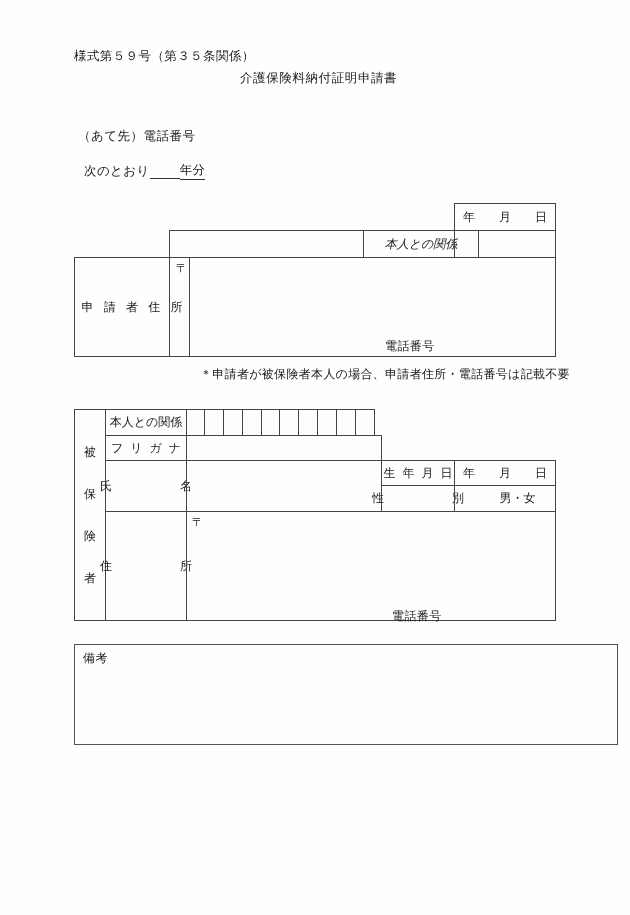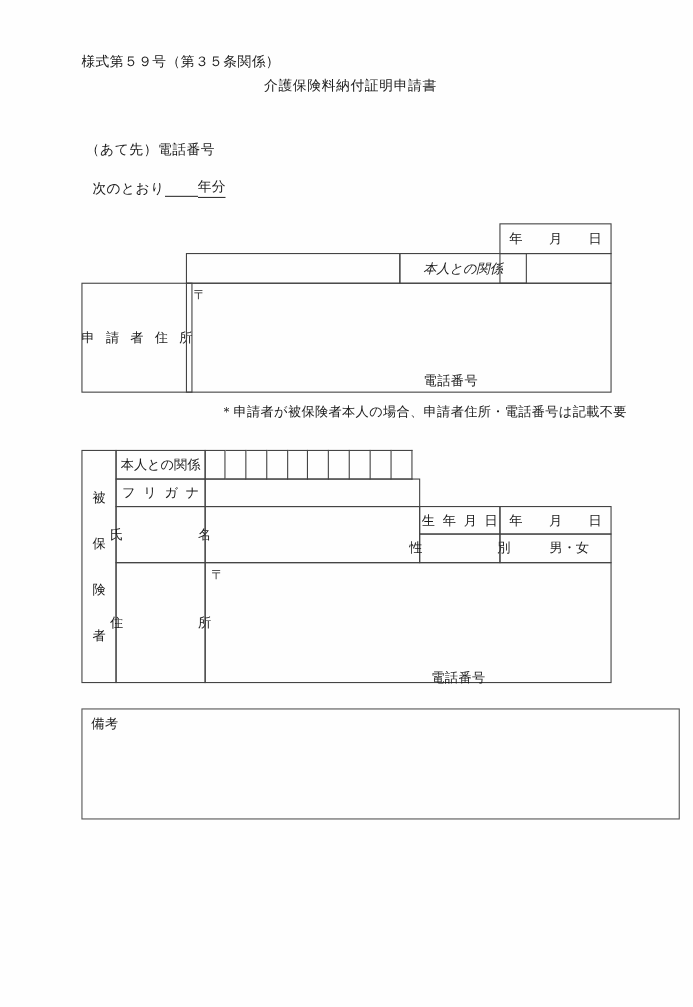--- a/index.html
+++ b/index.html
@@ -173,21 +173,21 @@
       <span class="blank-underline"></span>
       <span class="underlined">年分</span>
   </div>
 
   <div class="cell cell-plain" style="left:454px; top:203px; width:102px; height:28px;">年　　月　　日</div>
 
   <div class="cell" style="left:169px; top:230px; width:195px; height:28px;"></div>
   <div class="cell cell-label" style="left:363px; top:230px; width:116px; height:28px;font-style:italic;">本人との関係</div>
   <div class="cell" style="left:454px; top:230px; width:102px; height:28px;"></div>
 
-  <div class="cell cell-label spread" style="left:74px; top:257px; width:101px; height:100px;">申 請 者 住 所</div>
+  <div class="cell cell-label spread" style="left:74px; top:257px; width:116px; height:100px;">申 請 者 住 所</div>
   <div class="cell" style="left:169px; top:257px; width:387px; height:100px;"></div>
   <div class="postal" style="left:176px; top:263px;">〒</div>
   <div class="tel-inline" style="left:385px; top:338px;">電話番号</div>
 
   <div class="abs note-line">＊申請者が被保険者本人の場合、申請者住所・電話番号は記載不要</div>
 
   <div class="vlabel" style="left:74px; top:409px; width:32px; height:212px;">
     <span>被</span>
     <span>保</span>
     <span>険</span>

